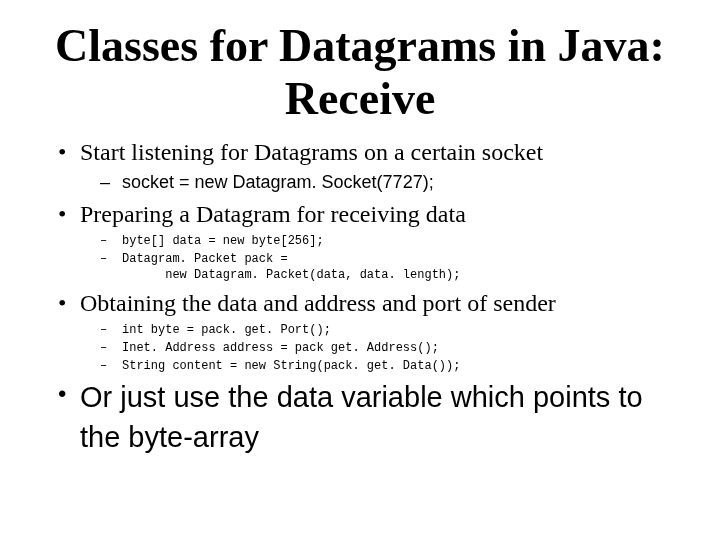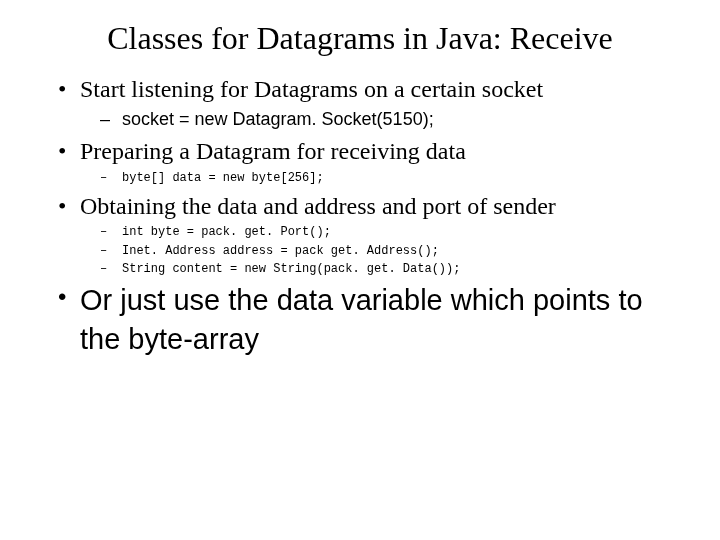--- a/index.html
+++ b/index.html
@@ -9,25 +9,25 @@
     }
     body {
       width: 720px;
       height: 540px;
       background: #fff;
       font-family: "Times New Roman", Times, serif;
       padding: 20px 40px;
       color: #000;
     }
     .title {
-      font-size: 32px;
-      font-weight: normal;
+      font-size: 46px;
+      font-weight: bold;
       text-align: center;
       line-height: 1.15;
-      margin-bottom: 16px;
+      margin-bottom: 10px;
     }
     ul.level1 {
       list-style: none;
       margin-left: 18px;
     }
     ul.level1 > li {
       position: relative;
       padding-left: 22px;
       font-size: 24px;
       line-height: 1.35;
@@ -72,27 +72,29 @@
   </style>
 </head>
 <body>
 
 <h1 class="title">Classes for Datagrams in Java: Receive</h1>
 
 <ul class="level1">
   <li>
     <span>Start listening for Datagrams on a certain socket</span>
     <ul class="level2">
-      <li class="sans-sub">socket = new Datagram. Socket(5150);</li>
+      <li class="sans-sub">socket = new Datagram. Socket(7727);</li>
     </ul>
   </li>
   <li>
     <span>Preparing a Datagram for receiving data</span>
     <ul class="level2">
       <li class="mono-sub">byte[] data = new byte[256];</li>
+      <li class="mono-sub">Datagram. Packet pack =
+      new Datagram. Packet(data, data. length);</li>
     </ul>
   </li>
   <li>
     <span>Obtaining the data and address and port of sender</span>
     <ul class="level2">
       <li class="mono-sub">int byte = pack. get. Port();</li>
       <li class="mono-sub">Inet. Address address = pack get. Address();</li>
       <li class="mono-sub">String content = new String(pack. get. Data());</li>
     </ul>
   </li>

